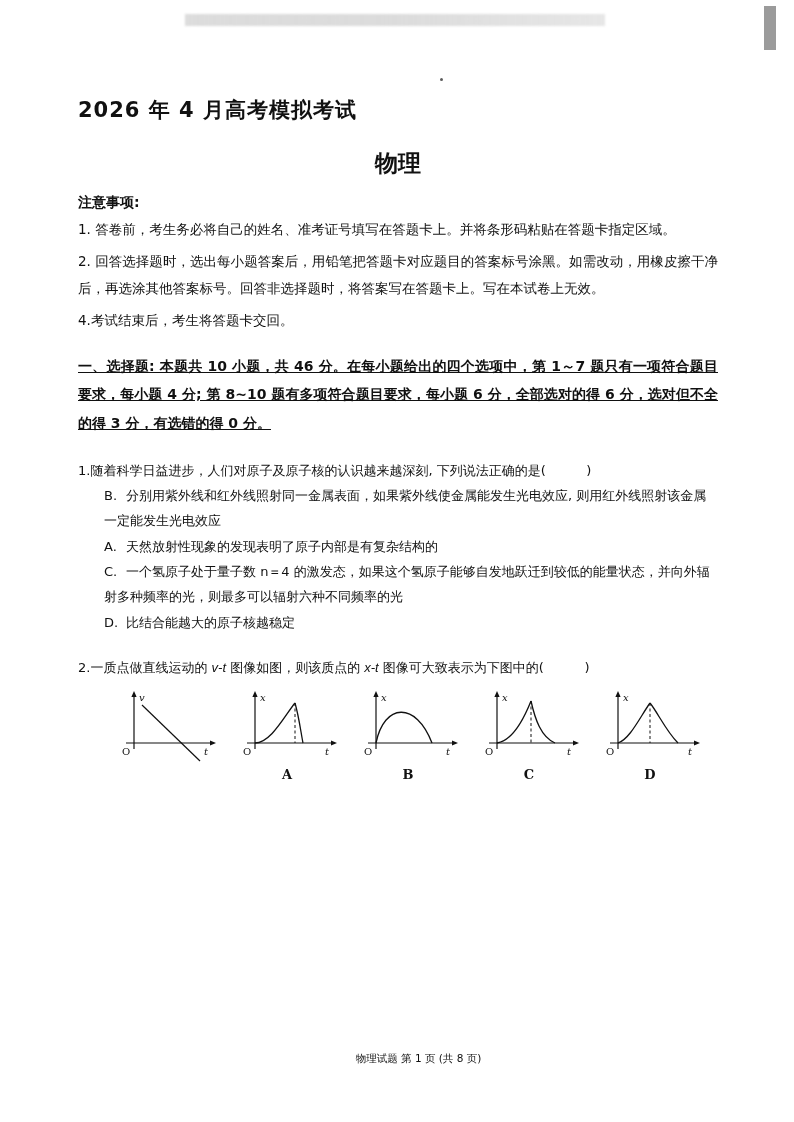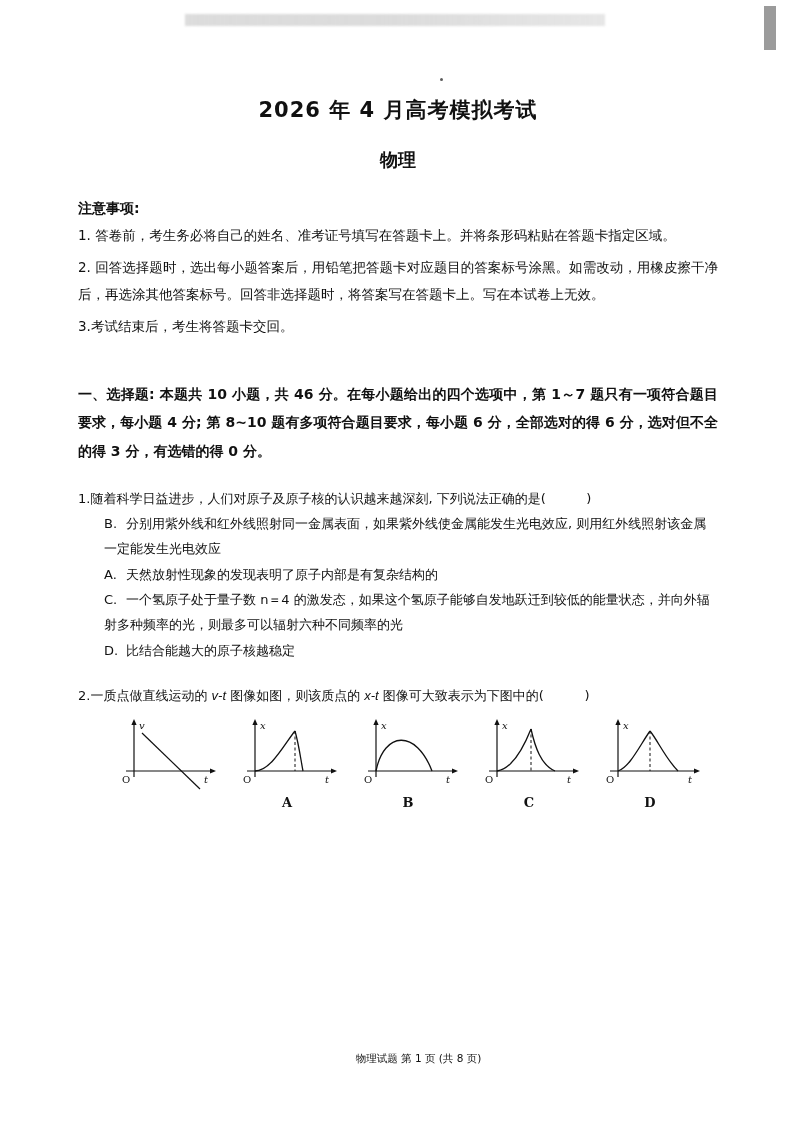--- a/index.html
+++ b/index.html
@@ -27,47 +27,48 @@
     background:#8a8a8a;opacity:.85;
   }
   .dot-artifact{
     position:absolute;top:78px;left:440px;width:3px;height:3px;background:#333;border-radius:50%;
     opacity:.8;
   }
   .content{
     position:absolute;left:78px;top:0;width:640px;
   }
   h1.title{
-    text-align:center;
+    text-align:left;
     font-size:21px;
     font-weight:bold;
     margin:96px 0 0 0;
     letter-spacing:1px;
   }
   h2.subject{
     text-align:center;
-    font-size:18px;
+    font-size:23px;
     font-weight:bold;
     margin:24px 0 0 0;
   }
   .notice-title{
-    font-size:14px;font-weight:bold;margin-top:28px;
+    font-size:14px;font-weight:bold;margin-top:15px;
   }
   .notice{
     font-size:13.5px;
     line-height:2.05;
     margin-top:4px;
     text-align:justify;
   }
   .section-head{
     font-size:14px;
     font-weight:bold;
     line-height:2.05;
-    margin-top:39px;
+    margin-top:17px;
     text-align:justify;
+    text-decoration:underline;
   }
   .question{
     font-size:13px;
     line-height:1.95;
     margin-top:20px;
   }
   .choice{
     display:block;
     padding-left:26px;
     text-indent:0;
@@ -113,21 +114,21 @@
 
   <div class="content">
 
     <h1 class="title">2026 年 4 月高考模拟考试</h1>
     <h2 class="subject">物理</h2>
 
     <div class="notice-title">注意事项:</div>
 
     <div class="notice">1. 答卷前，考生务必将自己的姓名、准考证号填写在答题卡上。并将条形码粘贴在答题卡指定区域。</div>
     <div class="notice">2. 回答选择题时，选出每小题答案后，用铅笔把答题卡对应题目的答案标号涂黑。如需改动，用橡皮擦干净后，再选涂其他答案标号。回答非选择题时，将答案写在答题卡上。写在本试卷上无效。</div>
-    <div class="notice">3.考试结束后，考生将答题卡交回。</div>
+    <div class="notice">4.考试结束后，考生将答题卡交回。</div>
 
     <div class="section-head">一、选择题: 本题共 10 小题，共 46 分。在每小题给出的四个选项中，第 1～7 题只有一项符合题目要求，每小题 4 分; 第 8~10 题有多项符合题目要求，每小题 6 分，全部选对的得 6 分，选对但不全的得 3 分，有选错的得 0 分。</div>
 
     <div class="question">
       <div>
         <span>1.</span><span>随着科学日益进步，人们对原子及原子核的认识越来越深刻, 下列说法正确的是(</span><span class="paren">&nbsp;&nbsp;&nbsp;&nbsp;</span><span>)</span>
       </div>
       <div class="choice">
         <span class="lbl">B.</span><span>分别用紫外线和红外线照射同一金属表面，如果紫外线使金属能发生光电效应, 则用红外线照射该金属一定能发生光电效应</span>
       </div>

